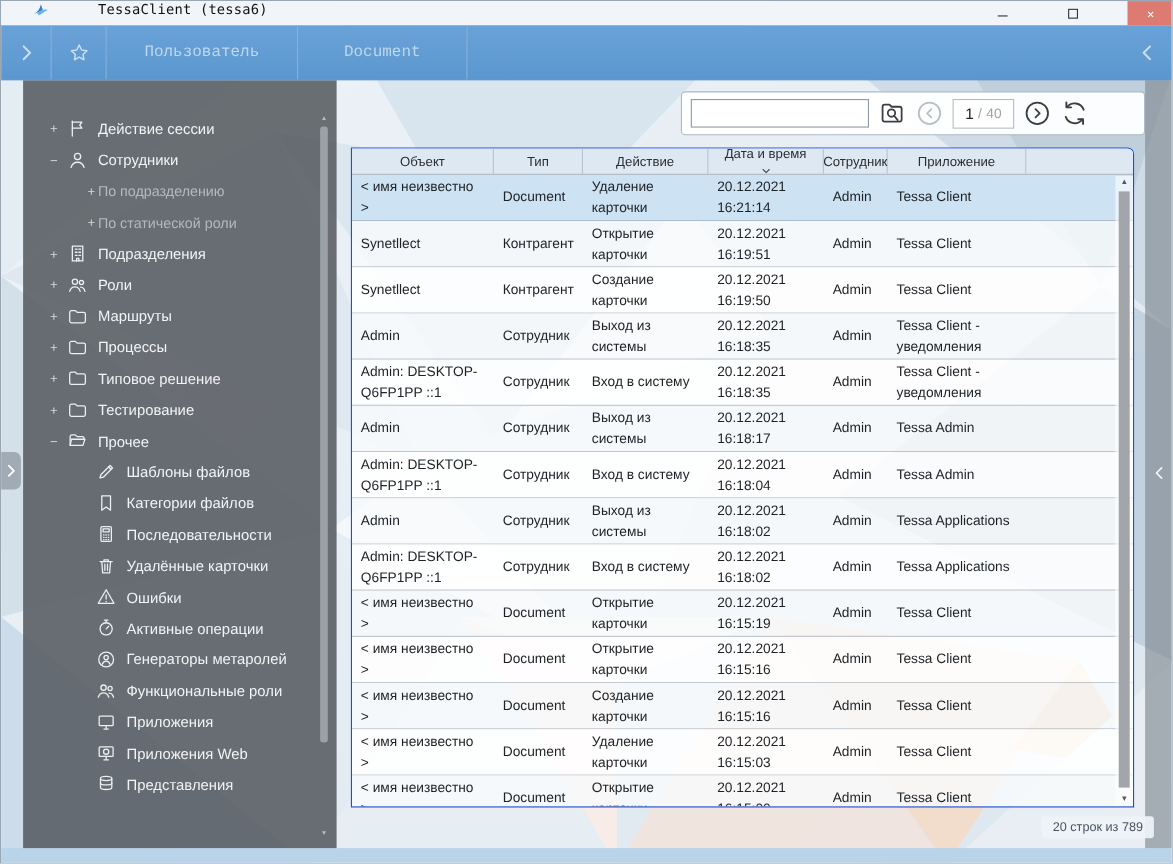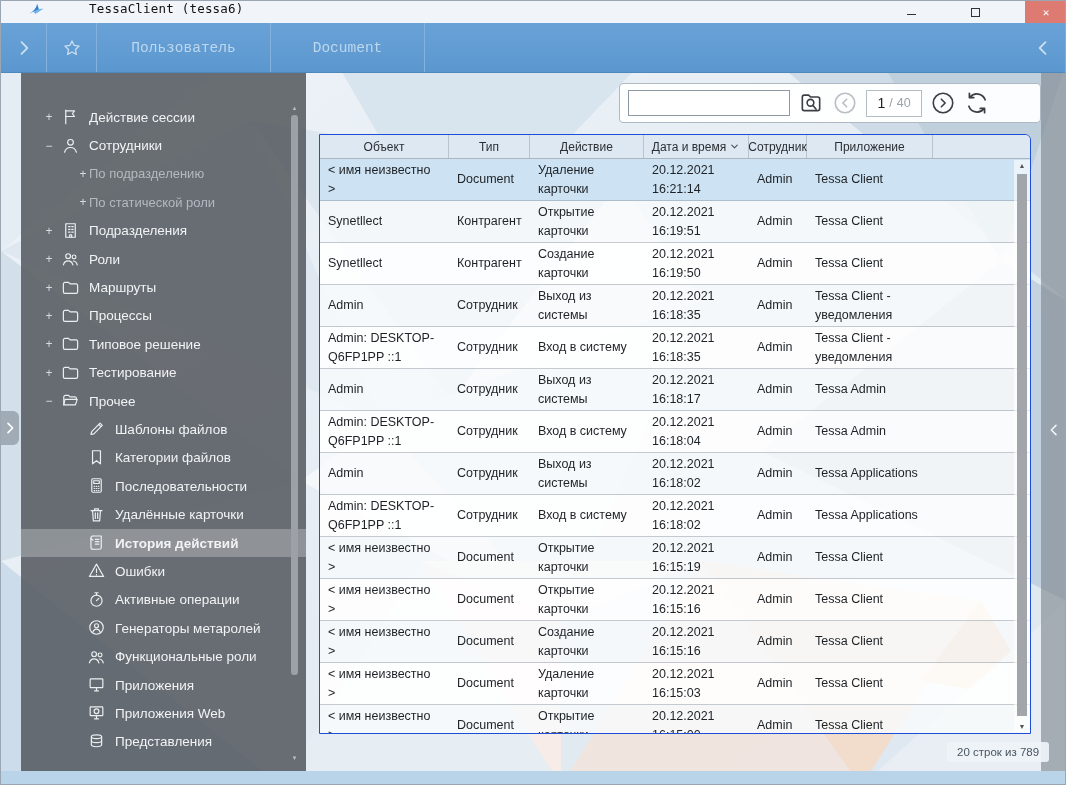--- a/index.html
+++ b/index.html
@@ -316,32 +316,20 @@
         <span class="icon">
           <svg viewBox="0 0 24 24" fill="none" stroke="currentColor" stroke-width="1.5" stroke-linecap="round" stroke-linejoin="round">
             <path d="M5 7h14"></path>
             <path d="M9.5 7V5h5v2"></path>
             <path d="M7 7l1 13h8l1-13"></path>
             <path d="M10.5 10v7M13.5 10v7"></path>
           </svg>
         </span>
         <span class="lbl">Удалённые карточки</span>
       </div>
-      <div class="side-item lvl2 selected">
-        <span class="exp"></span>
-        <span class="icon">
-          <svg viewBox="0 0 24 24" fill="none" stroke="currentColor" stroke-width="1.5" stroke-linecap="round" stroke-linejoin="round">
-            <path d="M7.5 3.8H18v14.4c0 1.4-1 2.3-2.4 2.3H7.5"></path>
-            <path d="M7.5 3.8C6.1 3.8 5 4.9 5 6.3S6.1 8.8 7.5 8.8"></path>
-            <path d="M7.5 20.5C6.1 20.5 5 19.4 5 18V6.3"></path>
-            <path d="M10.5 8h4.5M10.5 11h4.5M10.5 14h4.5"></path>
-          </svg>
-        </span>
-        <span class="lbl">История действий</span>
-      </div>
       <div class="side-item lvl2">
         <span class="exp"></span>
         <span class="icon">
           <svg viewBox="0 0 24 24" fill="none" stroke="currentColor" stroke-width="1.5" stroke-linecap="round" stroke-linejoin="round">
             <path d="M12 4l9 15.5H3z"></path>
             <path d="M12 10v4.5"></path>
             <path d="M12 17.2v.4"></path>
           </svg>
         </span>
         <span class="lbl">Ошибки</span>
@@ -473,21 +461,21 @@
   <div class="thead">
       <div class="th" style="width: 129px;">
         <span>Объект</span>
       </div>
       <div class="th" style="width: 81px;">
         <span>Тип</span>
       </div>
       <div class="th" style="width: 114px;">
         <span>Действие</span>
       </div>
-      <div class="th" style="width: 105px;">
+      <div class="th" style="width: 105px; flex-direction: column;">
         <span>Дата и время</span>
         <span class="sort">
           <svg viewBox="0 0 24 24" fill="none" stroke="currentColor" stroke-width="2.4" stroke-linecap="round" stroke-linejoin="round">
             <path d="M6 9l6 6 6-6"></path>
           </svg>
         </span>
       </div>
       <div class="th" style="width: 58px;">
         <span>Сотрудник</span>
       </div>

